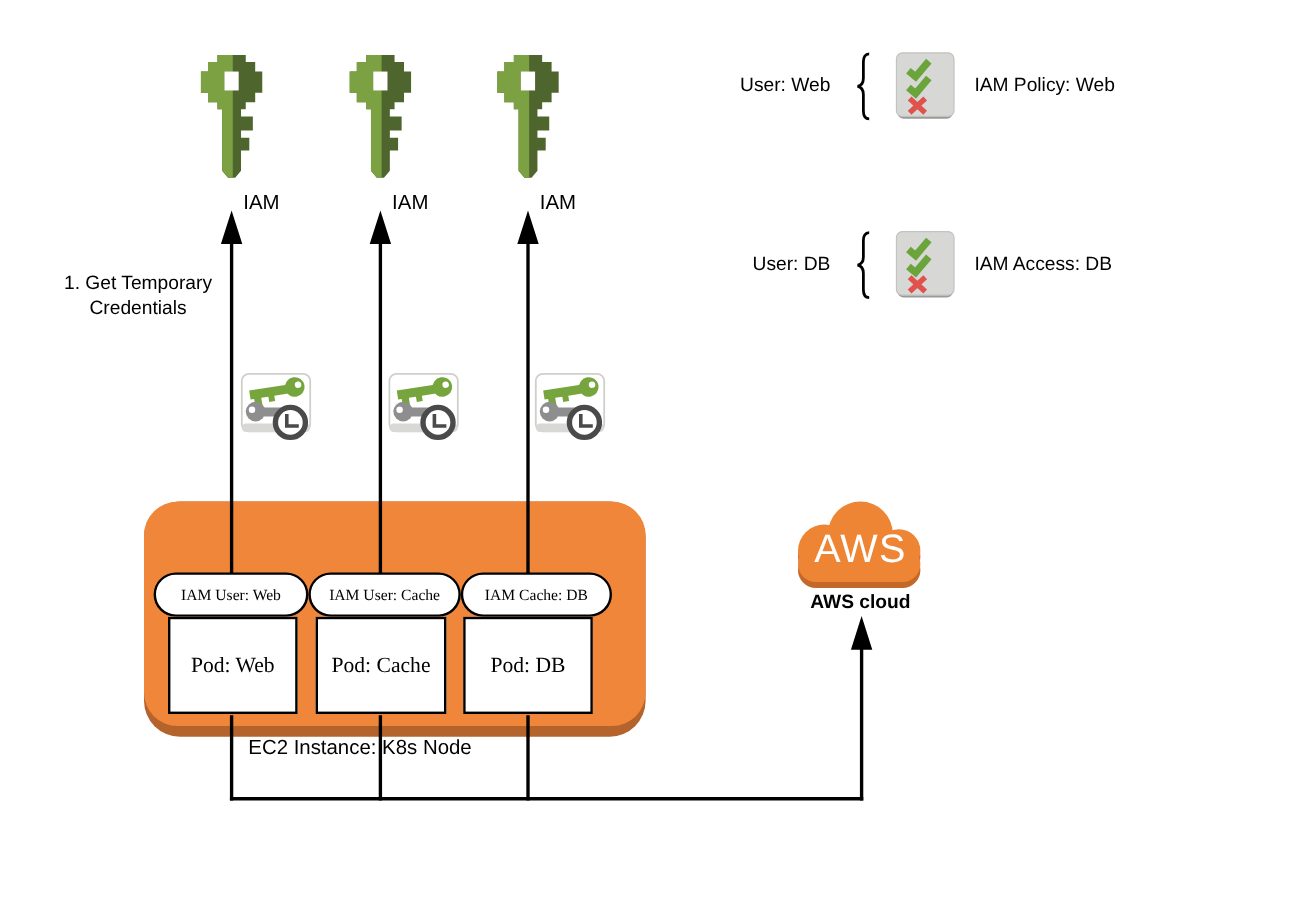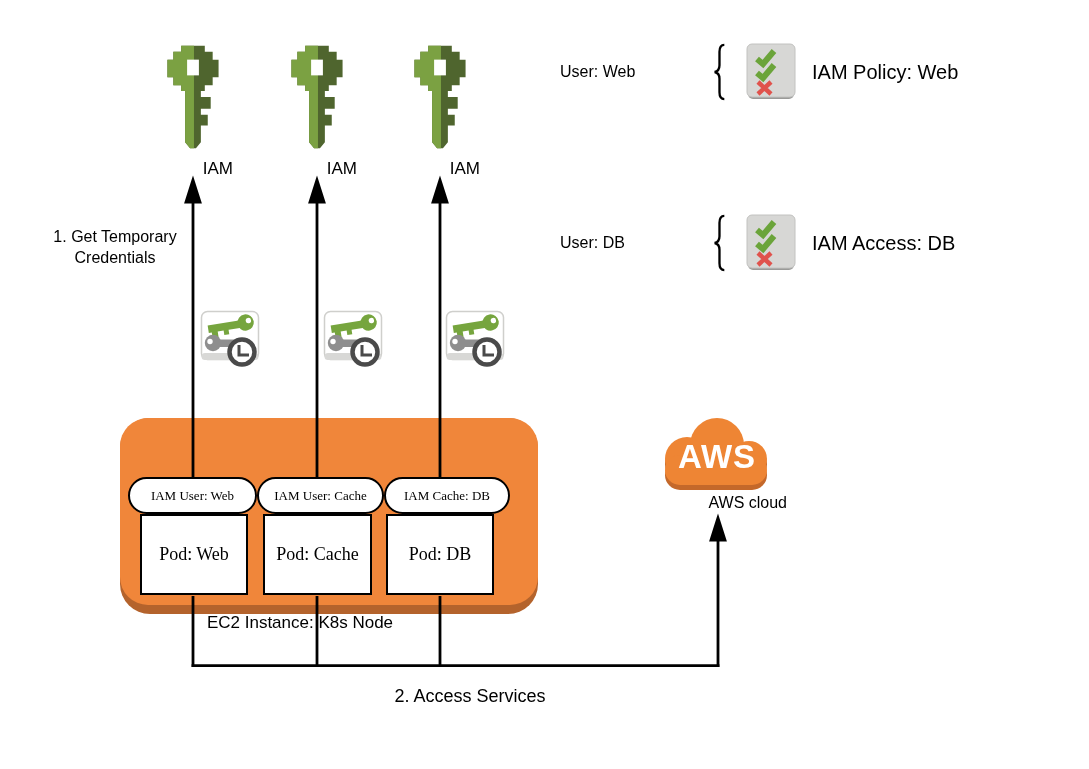--- a/index.html
+++ b/index.html
@@ -17,39 +17,39 @@
 
   
   .step1 { position:absolute; left:25px; top:227px; width:180px; text-align:center; font-size:16px; line-height:1.3; }
   .step2 { position:absolute; left:350px; top:686px; width:240px; text-align:center; font-size:18px; }
 
   
   .tc-icon { position:absolute; top:310px; }
 
   
   .prow { position:absolute; left:560px; width:420px; height:58px; }
-  .prow .user { position:absolute; left:0; top:50%; transform:translateY(-50%); width:132px; text-align:left; font-size:16px; }
+  .prow .user { position:absolute; left:0; top:50%; transform:translateY(-50%); width:132px; text-align:right; font-size:16px; }
   .prow .brace { position:absolute; left:150px; top:0; }
   .prow .picon { position:absolute; left:186px; top:0; }
-  .prow .policy { position:absolute; left:252px; top:50%; transform:translateY(-50%); font-size:20px; white-space:nowrap;text-align:center; }
+  .prow .policy { position:absolute; left:252px; top:50%; transform:translateY(-50%); font-size:16px; white-space:nowrap;text-align:center; }
 
   
   .node-bg { position:absolute; left:120px; top:418px; width:418px; height:196px; background:var(--node-orange-shadow); border-radius:30px; }
   .node-face { position:absolute; left:0; top:0; width:418px; height:187px; background:var(--node-orange); border-radius:28px; }
   .node-content { position:absolute; left:120px; top:418px; width:418px; height:196px;font-family:Liberation Serif, serif; }
   .oval { position:absolute; top:59px; height:37px; background:#fff; border:2.5px solid #000; border-radius:19px;
           display:flex; align-items:center; justify-content:center; font-size:13px; white-space:nowrap; }
   .pod  { position:absolute; top:96px; height:81px; background:#fff; border:2.2px solid #000;
           display:flex; align-items:center; justify-content:center; font-size:18px; white-space:nowrap; }
   .node-label { position:absolute; left:165px; top:613px; width:270px; text-align:center; font-size:17px; }
 
   
   .cloud-wrap { position:absolute; left:655px; top:411px; width:124px; height:88px; }
-  .cloud-logo { position:absolute; left:0; right:0; top:27px; text-align:center; font-size:33px; font-weight:bold; color:#fff; letter-spacing:1px; }
-  .cloud-label { position:absolute; left:647px; top:494px; width:140px; text-align:right; font-size:16px; }
+  .cloud-logo { position:absolute; left:0; right:0; top:27px; text-align:center; font-size:33px; font-weight:normal; color:#fff; letter-spacing:1px; }
+  .cloud-label { position:absolute; left:647px; top:494px; width:140px; text-align:center; font-size:16px;font-weight:bold; }
 
   #connectors { position:absolute; left:0; top:0; }
 </style>
 </head>
 <body>
 
 <div id="canvas">
 
   <div class="node-bg">
     <div class="node-face"></div>
@@ -184,21 +184,21 @@
       <rect x="2" y="4" width="46" height="52" rx="5" fill="var(--policy-card-edge)"></rect>
       <rect x="1" y="1" width="48" height="53" rx="5" fill="var(--policy-card-gray)" stroke="#C2C2C0" stroke-width="1"></rect>
       <path d="M11 16 L17 21 L28 8" stroke="var(--check-green)" stroke-width="6" fill="none"></path>
       <path d="M11 30 L17 35 L28 22" stroke="var(--check-green)" stroke-width="6" fill="none"></path>
       <path d="M12 39 L25 51 M25 39 L12 51" stroke="var(--cross-red)" stroke-width="4.5" fill="none"></path>
     </svg>
     <div class="policy">IAM Policy: Web</div>
   </div>
 
 
-  <div class="prow" style="top:214px">
+  <div class="prow" style="top:192px">
     <div class="user">User: DB</div>
     <svg class="brace" width="18" height="58" viewBox="0 0 18 60">
       <path d="M14.5 2 Q9.5 2 9.5 9 L9.5 23 Q9.5 29 4.5 30 Q9.5 31 9.5 37 L9.5 51 Q9.5 58 14.5 58" fill="none" stroke="#000" stroke-width="2.4"></path>
     </svg>
     <svg class="picon" width="50" height="57" viewBox="0 0 50 57">
       <rect x="2" y="4" width="46" height="52" rx="5" fill="var(--policy-card-edge)"></rect>
       <rect x="1" y="1" width="48" height="53" rx="5" fill="var(--policy-card-gray)" stroke="#C2C2C0" stroke-width="1"></rect>
       <path d="M11 16 L17 21 L28 8" stroke="var(--check-green)" stroke-width="6" fill="none"></path>
       <path d="M11 30 L17 35 L28 22" stroke="var(--check-green)" stroke-width="6" fill="none"></path>
       <path d="M12 39 L25 51 M25 39 L12 51" stroke="var(--cross-red)" stroke-width="4.5" fill="none"></path>
@@ -228,15 +228,14 @@
         <circle cx="32" cy="48" r="22"></circle>
           <circle cx="62" cy="34" r="27"></circle>
           <circle cx="94" cy="48" r="18"></circle>
         <rect x="10" y="44" width="102" height="30" rx="15"></rect>
       </g>
     </svg>
     <div class="cloud-logo">AWS</div>
   </div>
   <div class="cloud-label">AWS cloud</div>
 
-  <div class="step2">2. Access Services</div>
 
 </div>
 
 </body></html>

